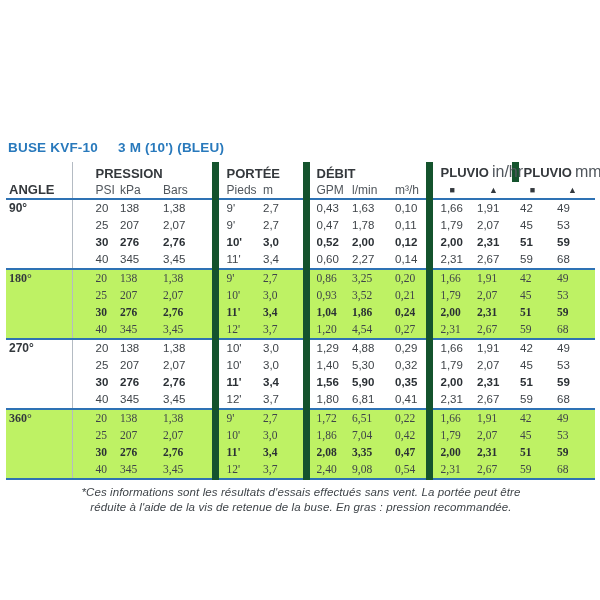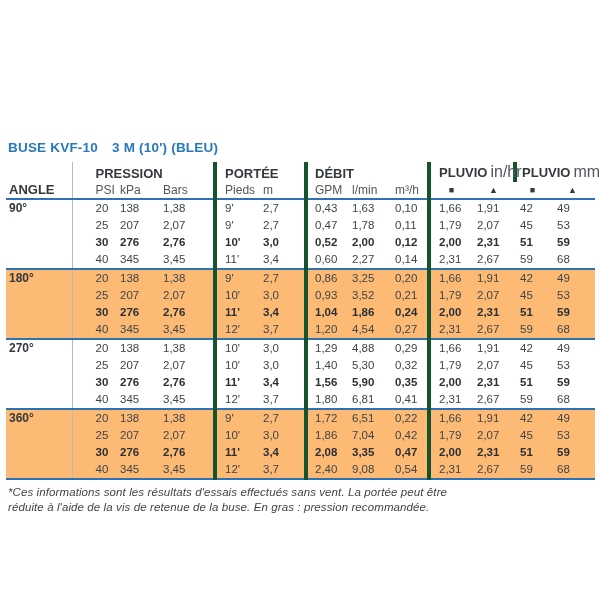--- a/index.html
+++ b/index.html
@@ -6,57 +6,57 @@
   body {
     width:600px; height:600px; background:#ffffff;
     font-family:"Liberation Sans", sans-serif;
     color:#3f4449; overflow:hidden;
   }
   .page { padding:140px 6px 0 6px; }
   .title {
     font-size:13.5px; font-weight:bold; color:#2879bc;
     margin:0 0 7px 2px; letter-spacing:0.2px;
   }
-  .title .t2 { margin-left:14px; }
+  .title .t2 { margin-left:20px; }
   table {
     border-collapse:collapse; table-layout:fixed; width:589px;
   }
   thead { border-bottom:2px solid #2e72b4; }
   tbody { border-bottom:2px solid #2e72b4; }
-  tbody.shaded { background:#fdba74; }
+  tbody.shaded { background:#bef264;font-family:Liberation Serif, serif; }
   th, td { margin:0; text-align:left; font-weight:normal; white-space:nowrap; overflow:visible; }
   tr.h1 th { font-size:13px; font-weight:bold; color:#34383c; height:18px; vertical-align:bottom; padding-bottom:1px; }
   tr.h1 .suffix { font-size:16px; font-weight:normal; color:#50565c; margin-left:3px;margin-top:40px; }
   tr.h2 th { font-size:12px; color:#50565c; height:14px; vertical-align:middle; }
   tr.h2 th.marker { font-size:9px; color:#33383d; text-align:center; padding:0; }
   td { font-size:11.5px; height:15px; line-height:15px; color:#3f4449; }
   td.angle-cell, th.angle-h {
     font-size:12px; font-weight:bold; color:#33383d;
     vertical-align:top; padding-left:3px; padding-top:1px;
   }
   tr.rec td { font-weight:bold; color:#2b3035; }
-  .bl { border-left:4px solid #14532d; }
+  .bl { border-left:7px solid #14532d; }
   .br { border-right:1px solid #b4bbc3; }
   
   .col-psi   { padding-left:23px;  }
   .col-kpa   { padding-left:10px; }
   .col-bars  { padding-left:13px; }
   .col-pieds { padding-left:8px;  }
   .col-m     { padding-left:8px;  }
   .col-gpm   { padding-left:7px;  }
   .col-lmin  { padding-left:7px;  }
   .col-m3h   { padding-left:7px;  }
   .col-p1a   { padding-left:8px;  }
   .col-p1b   { padding-left:5px;  }
   .col-p2a   { padding-left:5px;  }
   .col-p2b   { padding-left:7px;  }
   th.center  { text-align:center; padding-left:0; }
   .footnote {
     margin:5px 0 0 2px; font-size:11.5px; font-style:italic;
-    color:#3f4449; line-height:1.28; letter-spacing:0.1px;
+    color:#3f4449; line-height:1.28; letter-spacing:0.1px;text-align:center;
   }
 </style>
 </head>
 <body>
 
 <div class="page">
   <h1 class="title"><span class="t1">BUSE KVF-10</span><span class="t2">3 M (10') (BLEU)</span></h1>
 
   <table id="spec-table">
       <colgroup>

